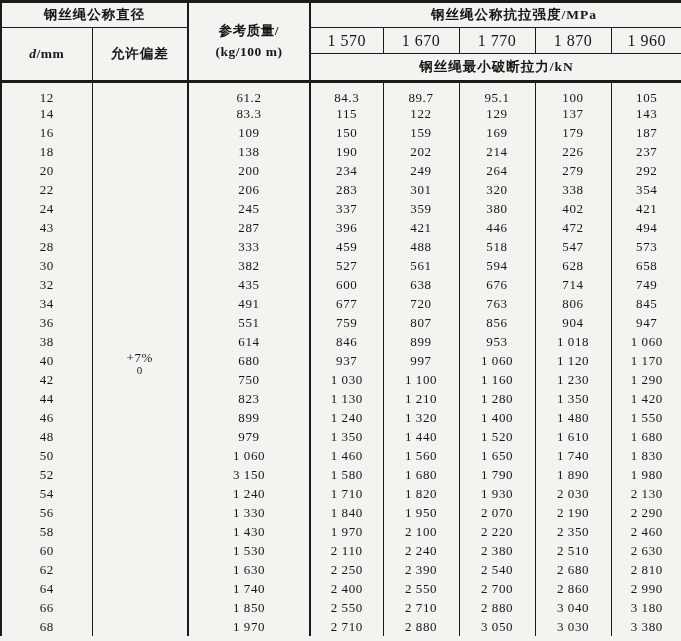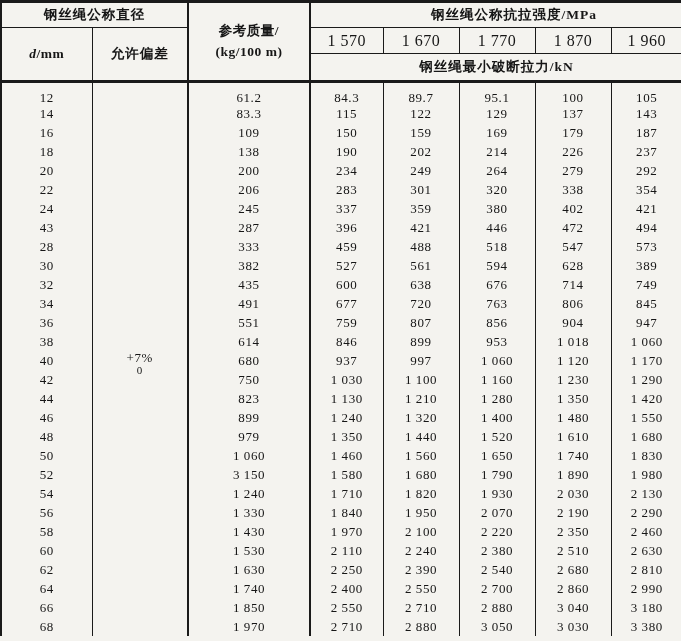--- a/index.html
+++ b/index.html
@@ -187,21 +187,21 @@
           <td class="c-f c-f3">547</td>
           <td class="c-f c-f4">573</td>
         </tr>
         <tr>
           <td class="c-d">30</td>
           <td class="c-mass">382</td>
           <td class="c-f c-f0">527</td>
           <td class="c-f c-f1">561</td>
           <td class="c-f c-f2">594</td>
           <td class="c-f c-f3">628</td>
-          <td class="c-f c-f4">389</td>
+          <td class="c-f c-f4">658</td>
         </tr>
         <tr>
           <td class="c-d">32</td>
           <td class="c-mass">435</td>
           <td class="c-f c-f0">600</td>
           <td class="c-f c-f1">638</td>
           <td class="c-f c-f2">676</td>
           <td class="c-f c-f3">714</td>
           <td class="c-f c-f4">749</td>
         </tr>

